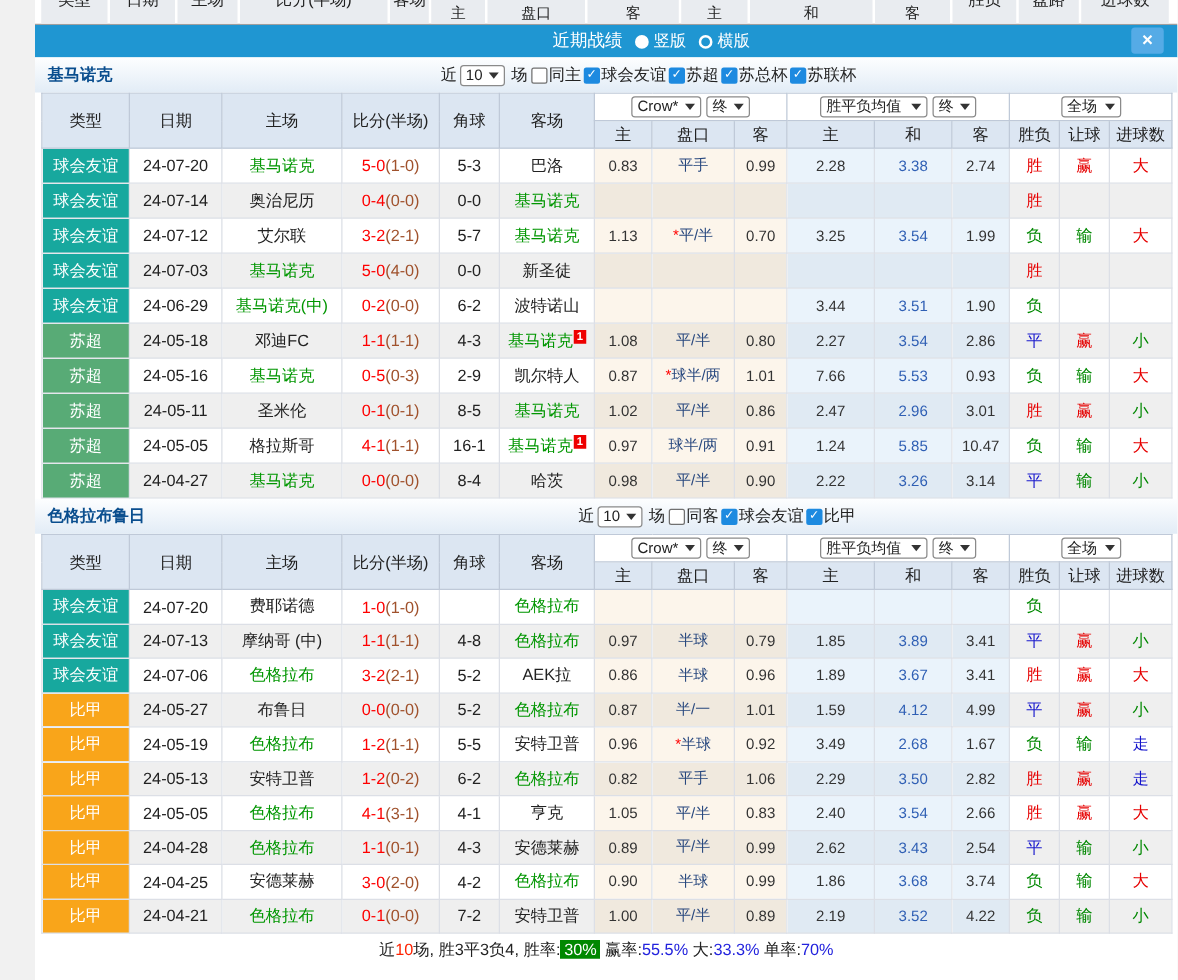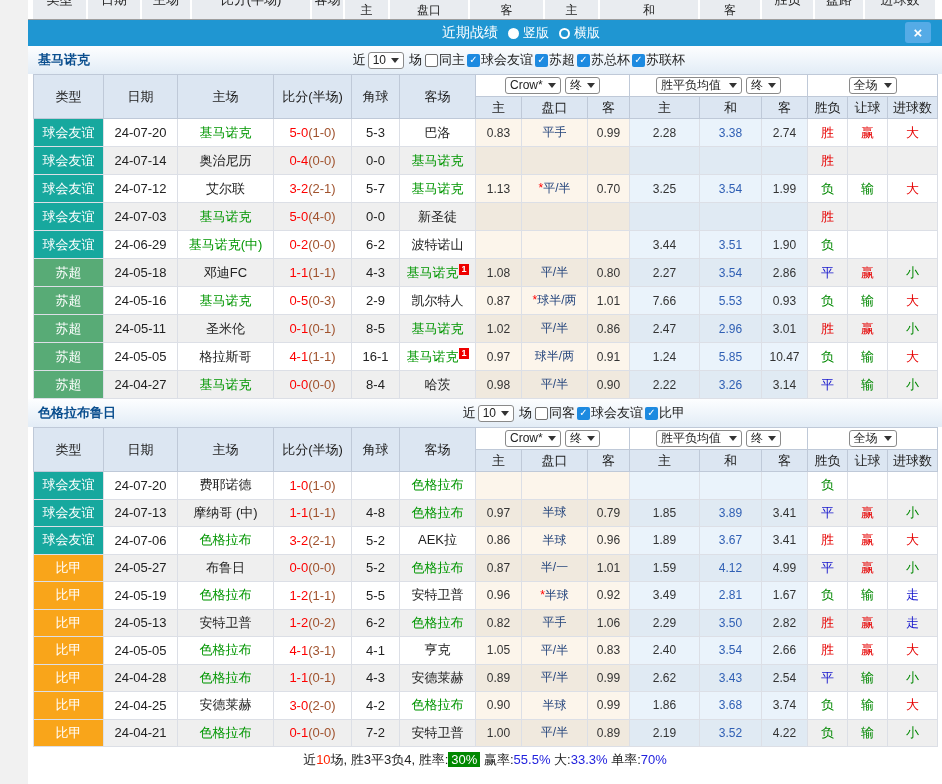--- a/index.html
+++ b/index.html
@@ -551,21 +551,21 @@
                 <td class="type" style="background: rgb(249, 165, 26);">比甲</td>
                 <td class="date">24-05-19</td>
                 <td class="team"><span class="focus">色格拉布</span></td>
                 <td class="score"><span class="ft">1-2</span><span class="ht">(1-1)</span></td>
                 <td class="corner">5-5</td>
                 <td class="team"><span>安特卫普</span></td>
                 <td class="ah num">0.96</td>
                 <td class="ah line"><span class="star">*</span><span>半球</span></td>
                 <td class="ah num">0.92</td>
                 <td class="eu num">3.49</td>
-                <td class="eu num drawcol">2.81</td>
+                <td class="eu num drawcol">2.68</td>
                 <td class="eu num">1.67</td>
                 <td class="res g">负</td>
                 <td class="res g">输</td>
                 <td class="res b">走</td>
               </tr>
               <tr class="even">
                 <td class="type" style="background: rgb(249, 165, 26);">比甲</td>
                 <td class="date">24-05-13</td>
                 <td class="team"><span>安特卫普</span></td>
                 <td class="score"><span class="ft">1-2</span><span class="ht">(0-2)</span></td>

